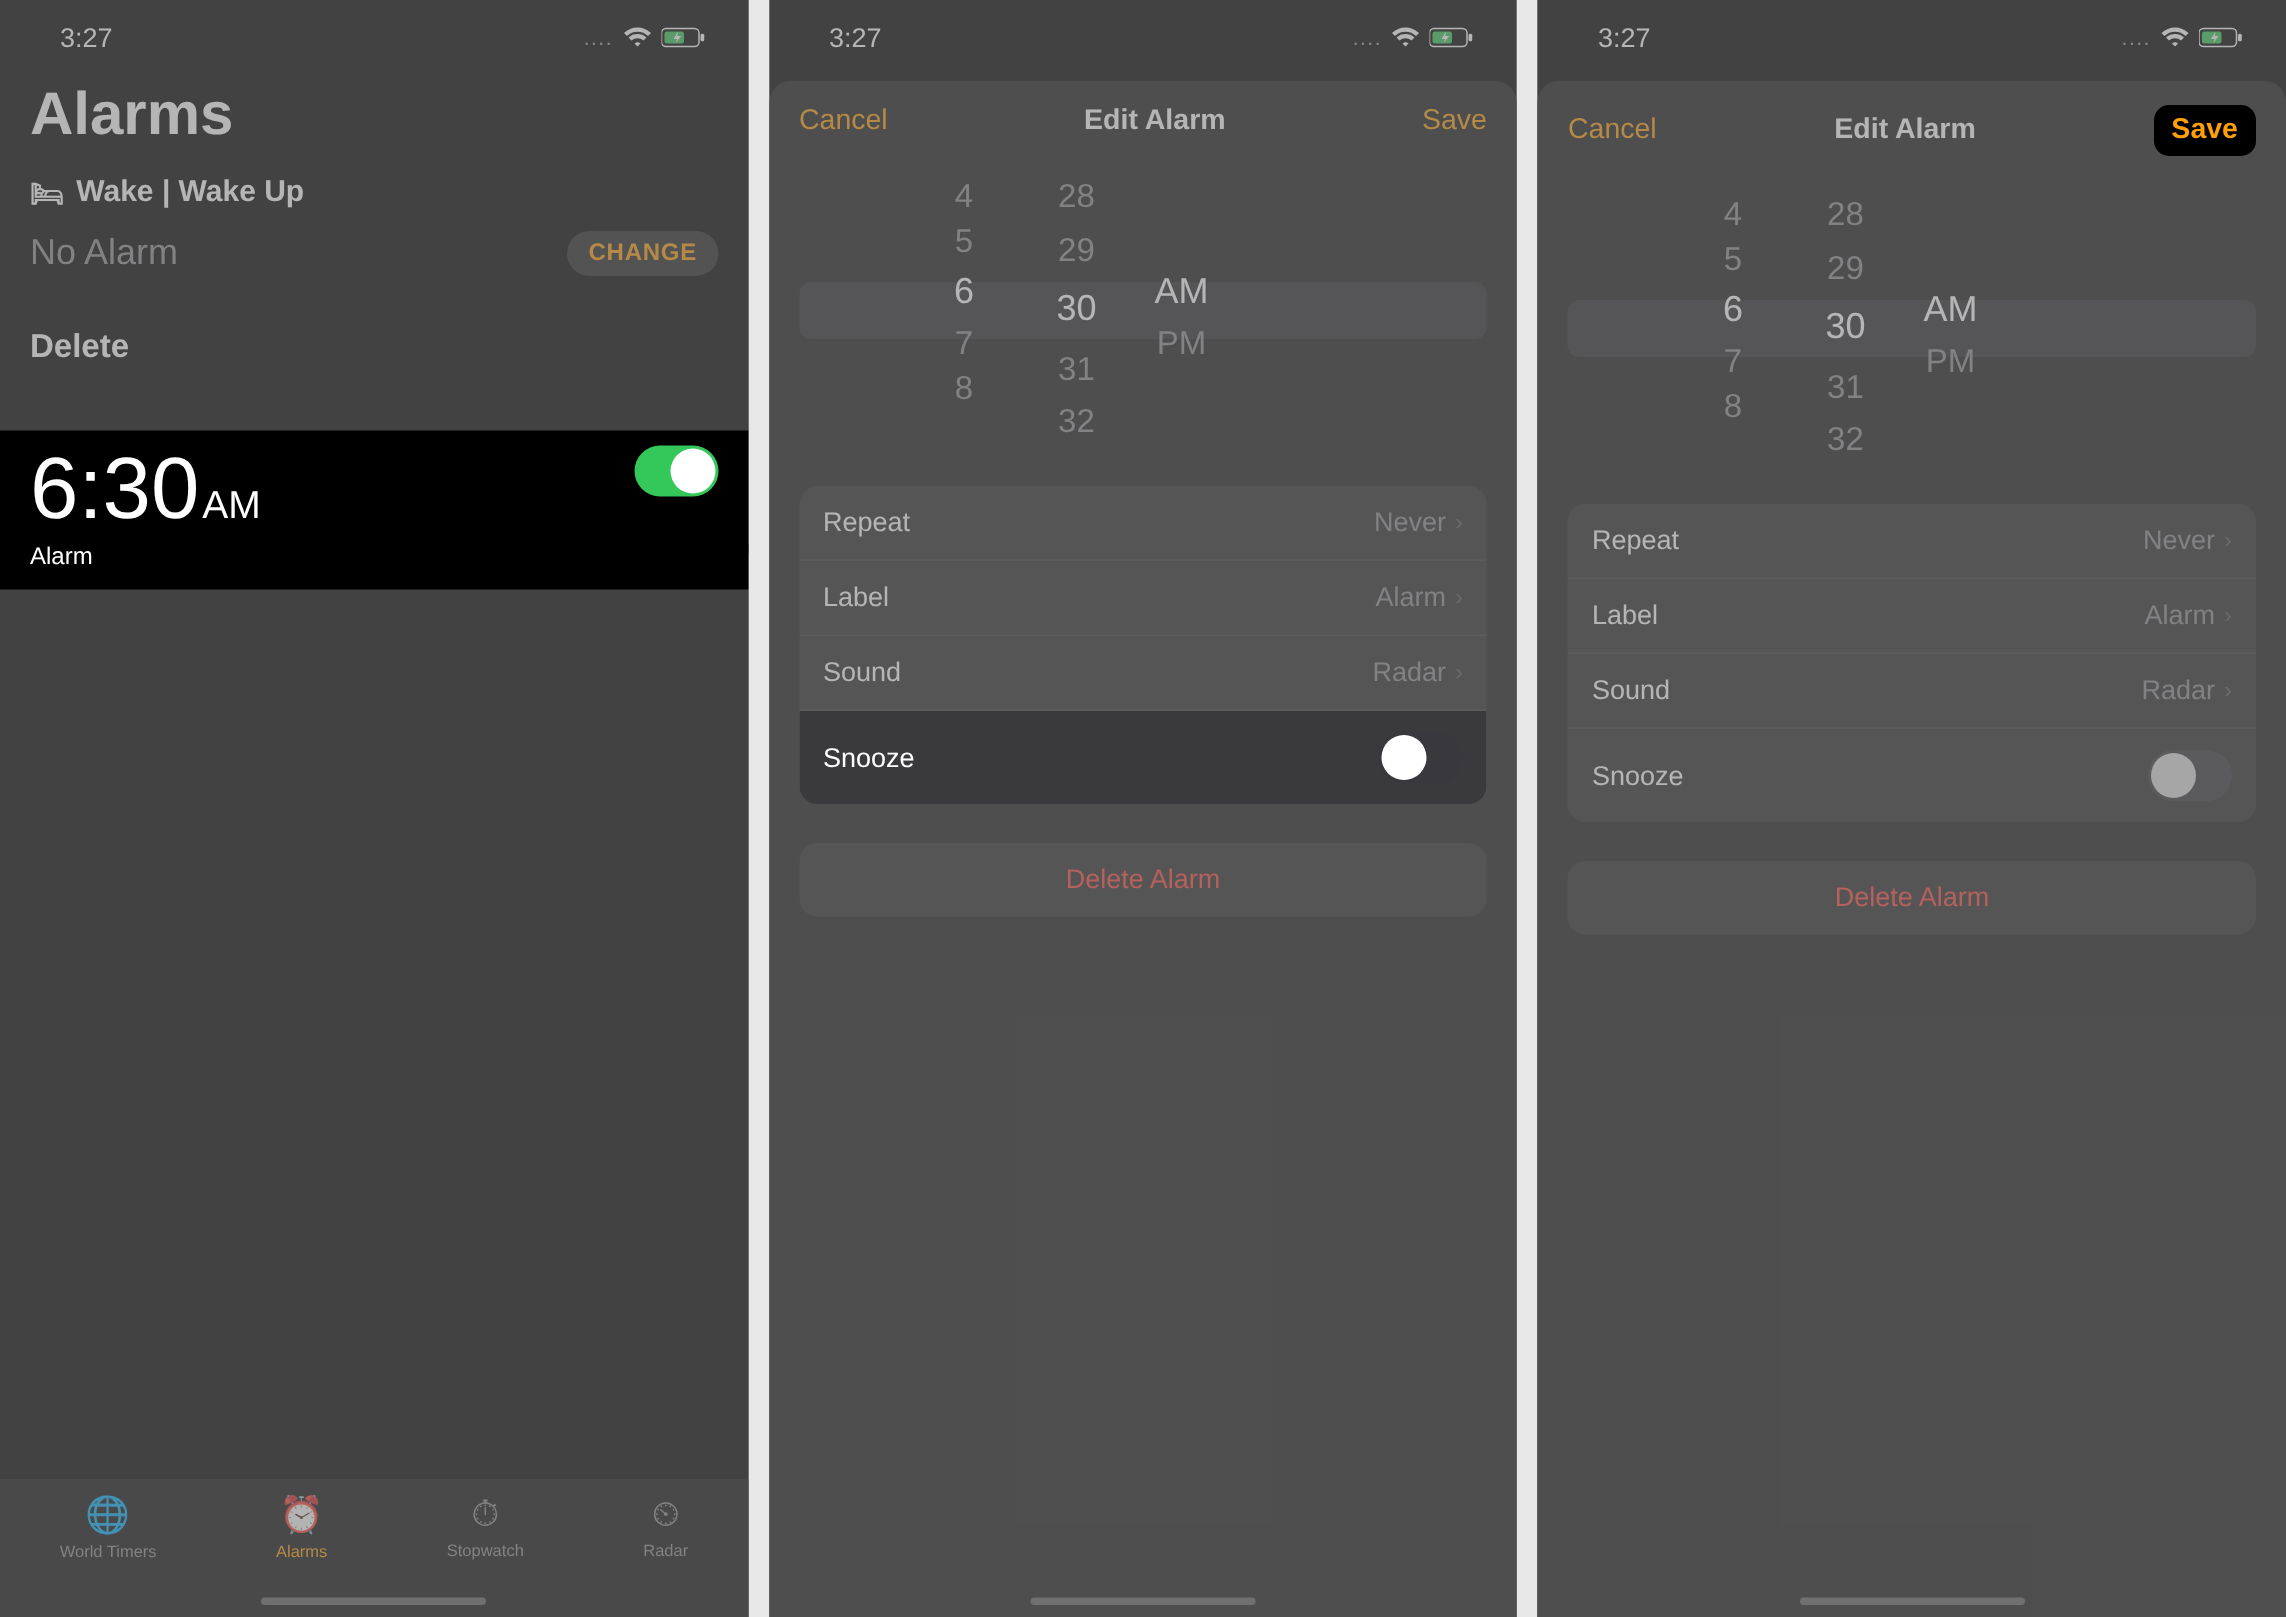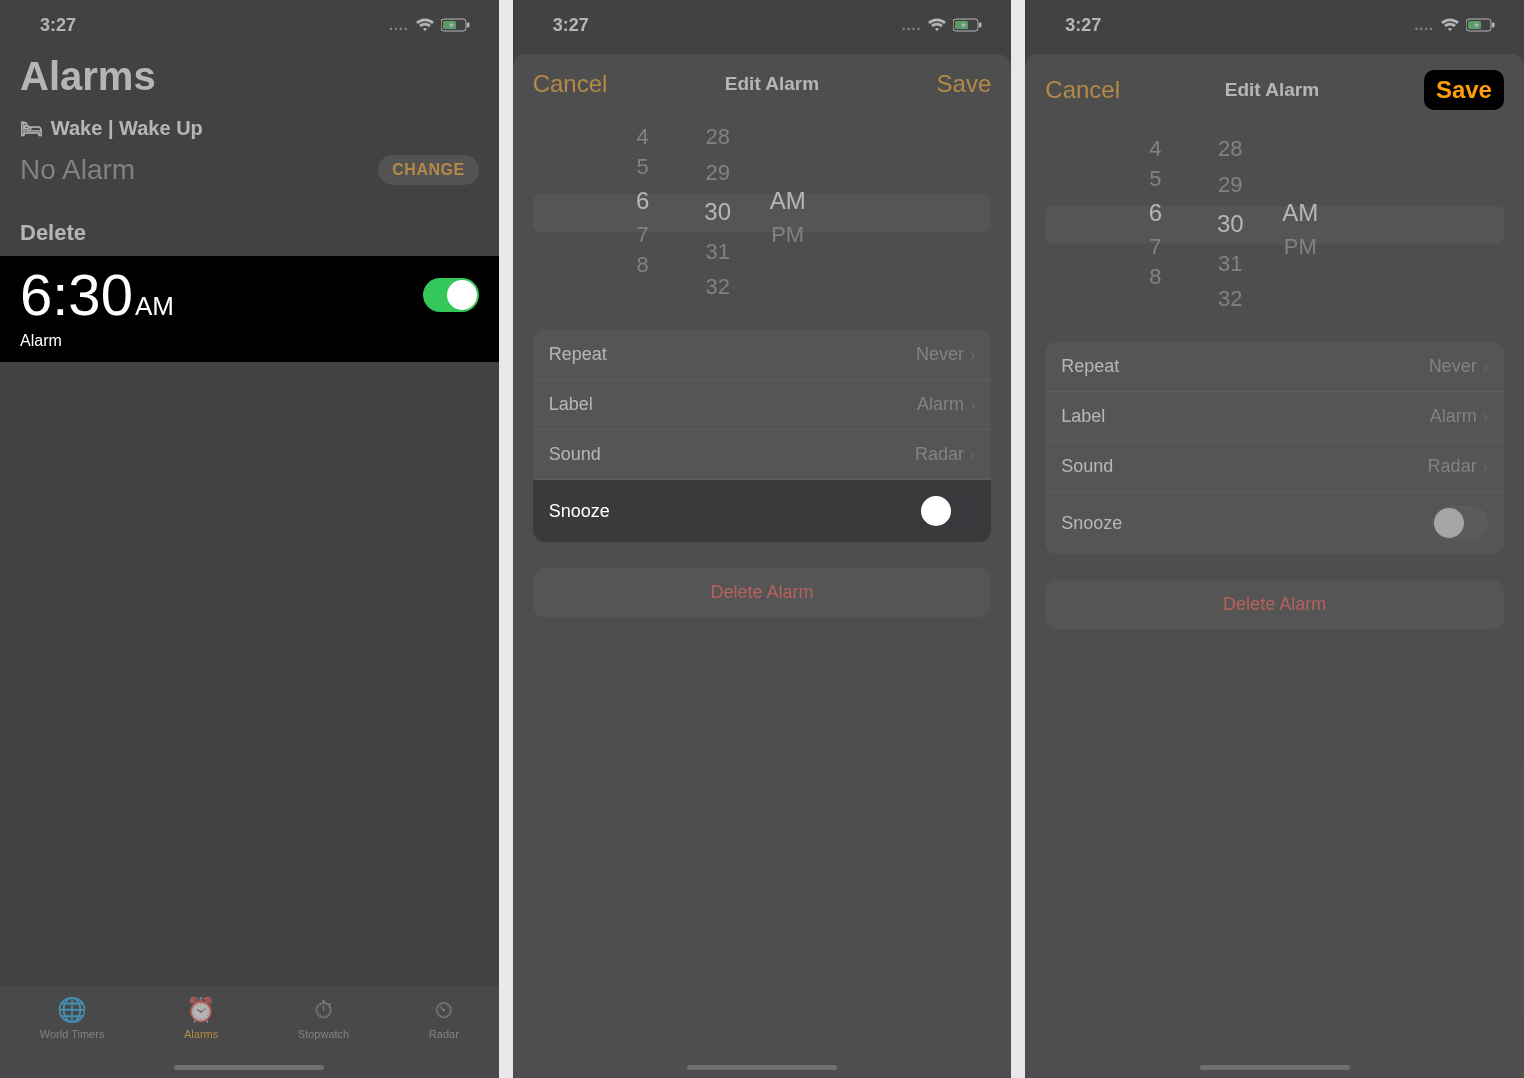--- a/index.html
+++ b/index.html
@@ -1,54 +1,54 @@
 <!DOCTYPE html>
 <html><head>
 <meta charset="utf-8">
 <style>
   * { box-sizing: border-box; margin: 0; padding: 0; font-family: -apple-system, "SF Pro Display", "Helvetica Neue", Arial, sans-serif; }
   body { background:#e8e8e8; width:1524px; height:1078px; display:flex; gap:14px; padding:0; }
   .phone { width:calc((1524px - 28px)/3); height:1078px; background:#000; border-radius:0; position:relative; overflow:hidden; }
   .dim-overlay { position:absolute; inset:0; background:rgba(120,120,120,0.55); pointer-events:none; z-index:10; }
-  .status-bar { height:50px; display:flex; align-items:center; justify-content:space-between; padding:0 28px 0 40px; color:#fff; font-size:18px; font-weight:700;text-align:center; }
+  .status-bar { height:50px; display:flex; align-items:center; justify-content:space-between; padding:0 28px 0 40px; color:#fff; font-size:18px; font-weight:400;text-align:center; }
   .status-right { display:flex; align-items:center; gap:6px; }
   .dots { font-size:14px; letter-spacing:1px; opacity:.6; }
   .wifi-icon, .battery-icon { display:inline-block; }
   .wifi-icon svg, .battery-icon svg { display:block; }
   
   .nav-row { display:flex; align-items:center; justify-content:space-between; padding:8px 20px 4px; }
   .edit-btn { color:#ff9f0a; font-size:19px; background:none; border:none; }
   .plus-btn { color:#ff9f0a; font-size:34px; font-weight:300; background:none; border:none; line-height:1; }
   .big-title { color:#fff; font-size:40px; font-weight:700; padding:4px 20px 18px; }
   .section-head { display:flex; align-items:center; gap:8px; color:#fff; font-size:20px; font-weight:600; padding:0 20px 8px; }
   .bed-icon { font-size:18px; }
   .no-alarm-row { display:flex; align-items:center; justify-content:space-between; padding:6px 20px 24px; }
-  .no-alarm { color:#8e8e93; font-size:28px; font-weight:400; }
+  .no-alarm { color:#8e8e93; font-size:24px; font-weight:400; }
   .change-btn { background:rgba(120,120,128,.32); color:#ff9f0a; border:none; border-radius:16px; padding:6px 14px; font-size:16px; font-weight:600; letter-spacing:.5px; }
   .other-head { color:#fff; font-size:22px; font-weight:600; padding:10px 20px 10px; }
-  .alarm-row { display:flex; align-items:center; justify-content:space-between; padding:10px 20px 14px; background:#000; position:relative; z-index:20; }
+  .alarm-row { display:flex; justify-content:space-between; padding:10px 20px 14px; background:#000; position:relative; z-index:20;margin-top:33px; }
   .alarm-time { color:#fff; display:flex; align-items:baseline; }
   .alarm-hm { font-size:58px; font-weight:300; line-height:1; }
   .alarm-ampm { font-size:26px; font-weight:400; margin-left:2px; }
   .alarm-label { color:#fff; font-size:16px; padding:0 20px 12px; background:#000; position:relative; z-index:20; margin-top:-6px;}
   .switch { width:56px; height:34px; border-radius:17px; position:relative; }
   .switch.on { background:#34c759; }
   .switch.off { background:#39393d; }
   .switch .knob { width:30px; height:30px; background:#fff; border-radius:50%; position:absolute; top:2px; }
   .switch.on .knob { right:2px; }
   .switch.off .knob { left:2px; }
   .tabbar { position:absolute; bottom:0; left:0; right:0; height:92px; display:flex; justify-content:space-around; align-items:flex-start; padding-top:10px; background:rgba(28,28,30,.6); }
   .tab { display:flex; flex-direction:column; align-items:center; gap:4px; font-size:11px; color:#8e8e93; }
   .tab.active { color:#ff9f0a; }
   .tab .ticon { font-size:24px; }
   .home-ind { position:absolute; bottom:8px; left:50%; transform:translateX(-50%); width:150px; height:5px; background:#666; border-radius:3px; }
   
   .sheet { position:absolute; top:54px; left:0; right:0; bottom:0; background:#1c1c1e; border-radius:14px 14px 0 0; }
   .sheet-header { display:flex; align-items:center; justify-content:space-between; padding:16px 20px 24px; }
-  .sheet-cancel, .sheet-save { background:none; border:none; font-size:24px; color:#ff9f0a; }
+  .sheet-cancel, .sheet-save { background:none; border:none; font-size:19px; color:#ff9f0a; }
   .sheet-title { color:#fff; font-size:19px; font-weight:600; }
   .save-hl { background:#000; border-radius:10px; padding:6px 12px; position:relative; z-index:30; }
   .picker { position:relative; height:180px; margin:0 20px 28px; }
   .picker-hl { position:absolute; top:72px; left:0; right:0; height:38px; background:rgba(120,120,128,.18); border-radius:8px; }
   .pcol { position:absolute; top:0; bottom:0; display:flex; flex-direction:column; align-items:center; justify-content:flex-start; color:#8e8e93; font-size:22px; }
   .pcol .row { height:30px; line-height:30px; }
   .pcol .sel { color:#fff; font-size:24px; height:38px; line-height:38px; }
   .pcol.hour  { left:90px;  text-align:right; width:40px; }
   .pcol.min   { left:160px; text-align:center; width:50px;justify-content:space-between; }
   .pcol.ampm  { left:230px; text-align:left; width:50px; }

